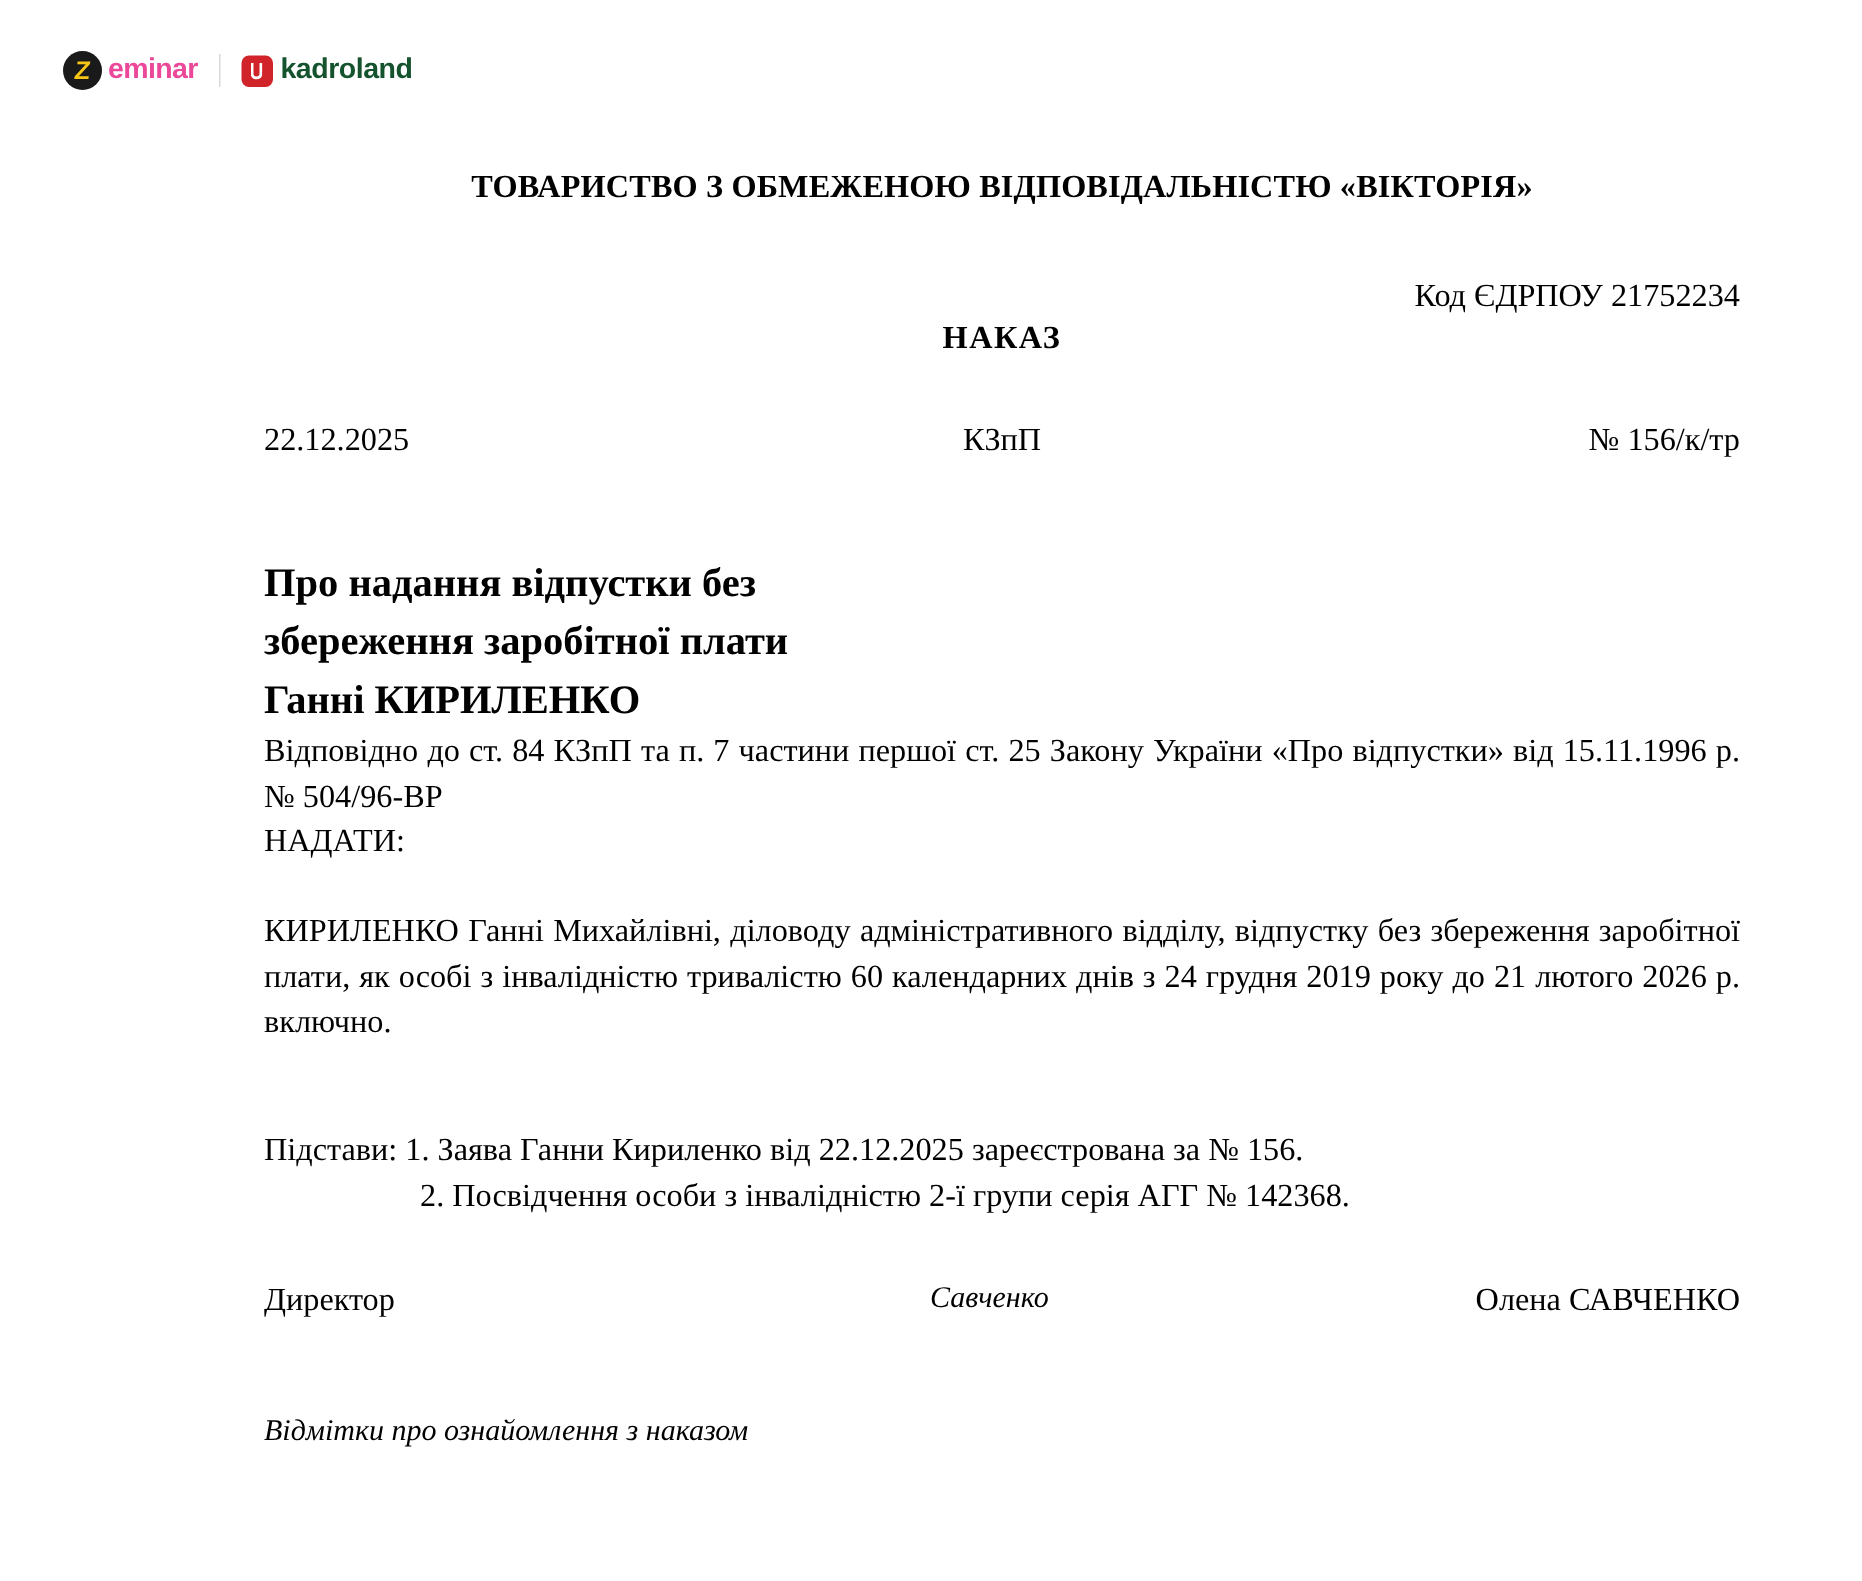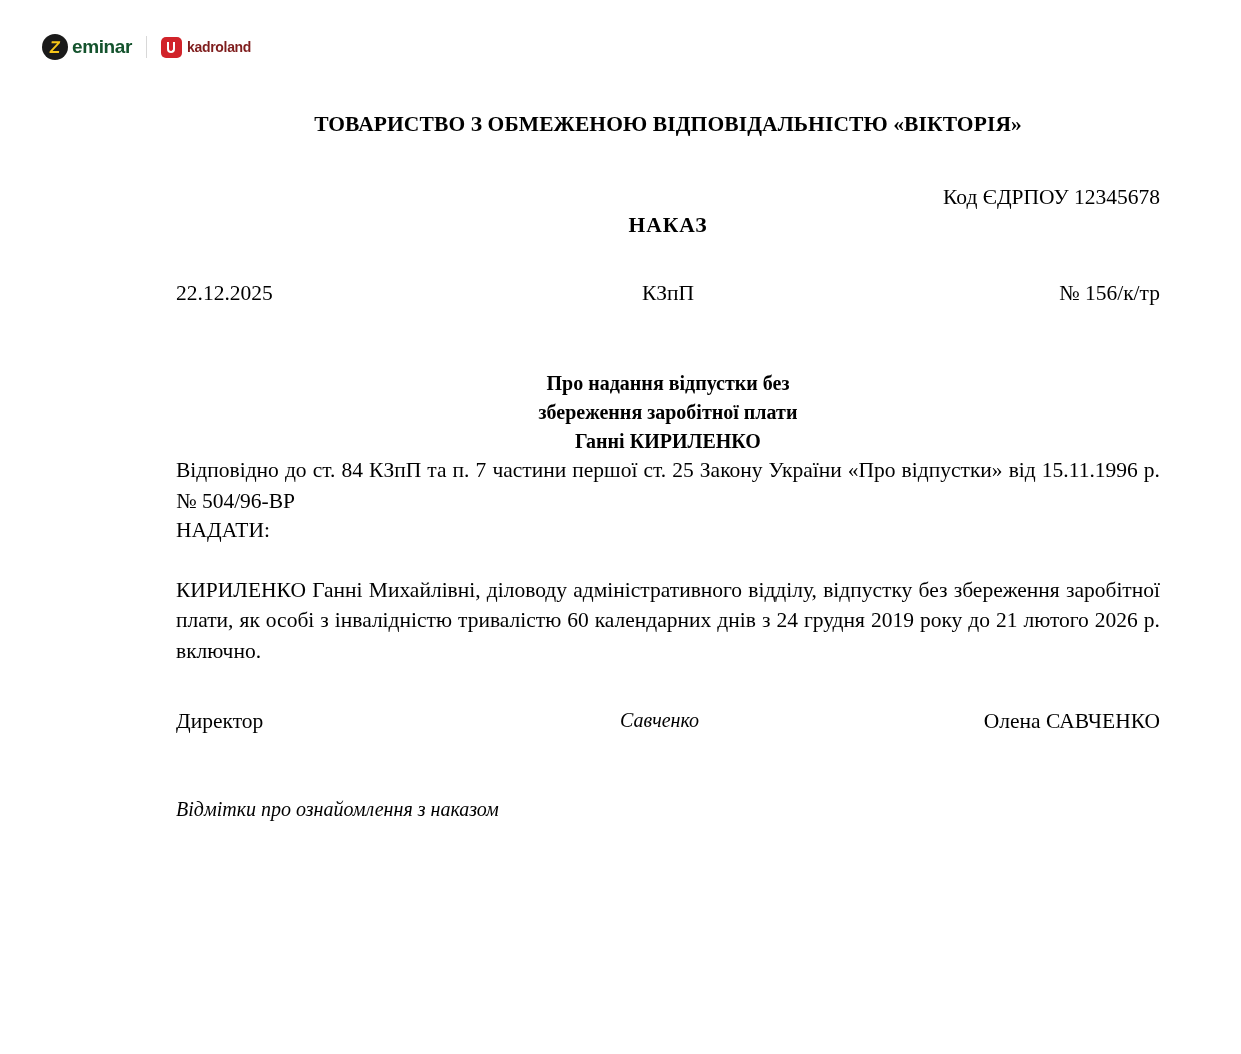--- a/index.html
+++ b/index.html
@@ -47,21 +47,21 @@
     color: #f5c518;
     font-family: "Liberation Sans", sans-serif;
     font-weight: bold;
     font-size: 17px;
     line-height: 1;
   }
   .logo-z-text {
     font-family: "Liberation Sans", sans-serif;
     font-size: 19px;
     font-weight: bold;
-    color: #14532d;
+    color: #ec4899;
     letter-spacing: -0.4px;
   }
   .logo-sep {
     width: 1px;
     height: 22px;
     background: #d8d8d8;
   }
   .logo-kadroland {
     display: flex;
     align-items: center;
@@ -81,23 +81,23 @@
     top: 5px;
     width: 8px;
     height: 11px;
     border: 2px solid #ffffff;
     border-radius: 0 0 5px 5px;
     border-top: none;
     box-sizing: border-box;
   }
   .logo-k-text {
     font-family: "Liberation Sans", sans-serif;
-    font-size: 14px;
-    font-weight: bold;
-    color: #7f1d1d;
+    font-size: 19px;
+    font-weight: bold;
+    color: #14532d;
     letter-spacing: -0.3px;
   }
 
   
   .doc {
     position: absolute;
     top: 110px;
     left: 176px;
     width: 984px;
     font-size: 21.5px;
@@ -144,23 +144,22 @@
     right: 0;
     text-align: center;
   }
   .meta-wrap {
     position: relative;
   }
 
   .subject {
     margin-top: 62px;
     font-weight: bold;
-    font-size: 20px;
+    font-size: 27px;
     line-height: 1.43;
-    text-align: center;
   }
 
   .para {
     text-align: justify;
     font-size: 21.5px;
     line-height: 1.42;
   }
 
   .para-grant {
   }
@@ -217,21 +216,21 @@
     <span class="logo-k-text">kadroland</span>
   </div>
 </div>
 
 <div class="doc">
 
   <div class="org-title">
     <div>ТОВАРИСТВО З ОБМЕЖЕНОЮ ВІДПОВІДАЛЬНІСТЮ «ВІКТОРІЯ»</div>
   </div>
 
-  <div class="edrpou">Код ЄДРПОУ 12345678</div>
+  <div class="edrpou">Код ЄДРПОУ 21752234</div>
 
   <div class="order-word-wrap">
     <div class="order-word">НАКАЗ</div>
   </div>
 
   <div class="meta-wrap">
     <div class="meta-row">
       <span>22.12.2025</span>
       <span class="meta-city">КЗпП</span>
       <span>№ 156/к/тр</span>
@@ -243,20 +242,24 @@
     <div>збереження заробітної плати</div>
     <div>Ганні КИРИЛЕНКО</div>
   </div>
 
   <div class="para">Відповідно до ст. 84 КЗпП та п. 7 частини першої ст. 25 Закону України «Про відпустки» від 15.11.1996 р. № 504/96-ВР</div>
 
   <div class="para-grant">НАДАТИ:</div>
 
   <div class="para-main">КИРИЛЕНКО Ганні Михайлівні, діловоду адміністративного відділу, відпустку без збереження заробітної плати, як особі з інвалідністю тривалістю 60 календарних днів з 24 грудня 2019 року до 21 лютого 2026 р. включно.</div>
 
+  <div class="grounds">
+    <span>Підстави: 1. Заява Ганни Кириленко від 22.12.2025 зареєстрована за № 156.</span>
+    <span class="g2">2. Посвідчення особи з інвалідністю 2-ї групи серія АГГ № 142368.</span>
+  </div>
 
   <div class="sign-row">
     <span class="sign-post">Директор</span>
     <span class="sign-script">Савченко</span>
     <span class="sign-name">Олена САВЧЕНКО</span>
   </div>
 
   <div class="ack-note">Відмітки про ознайомлення з наказом</div>
 
 </div>

